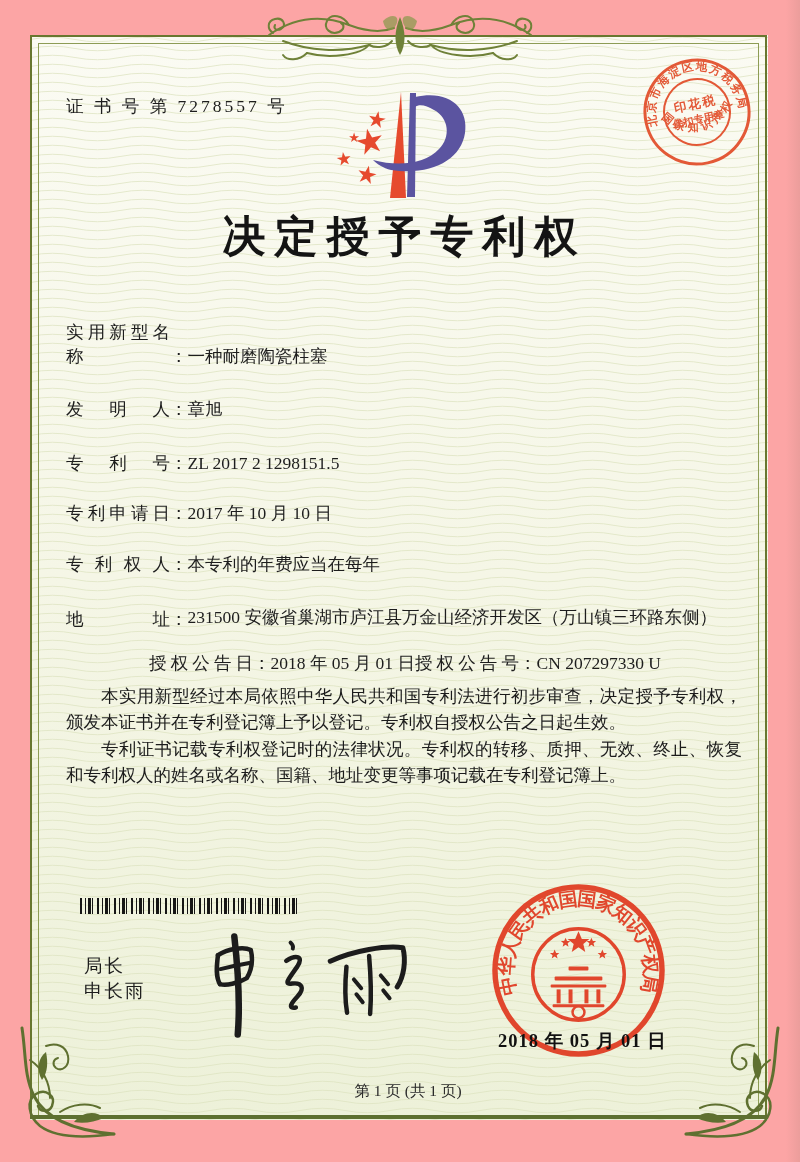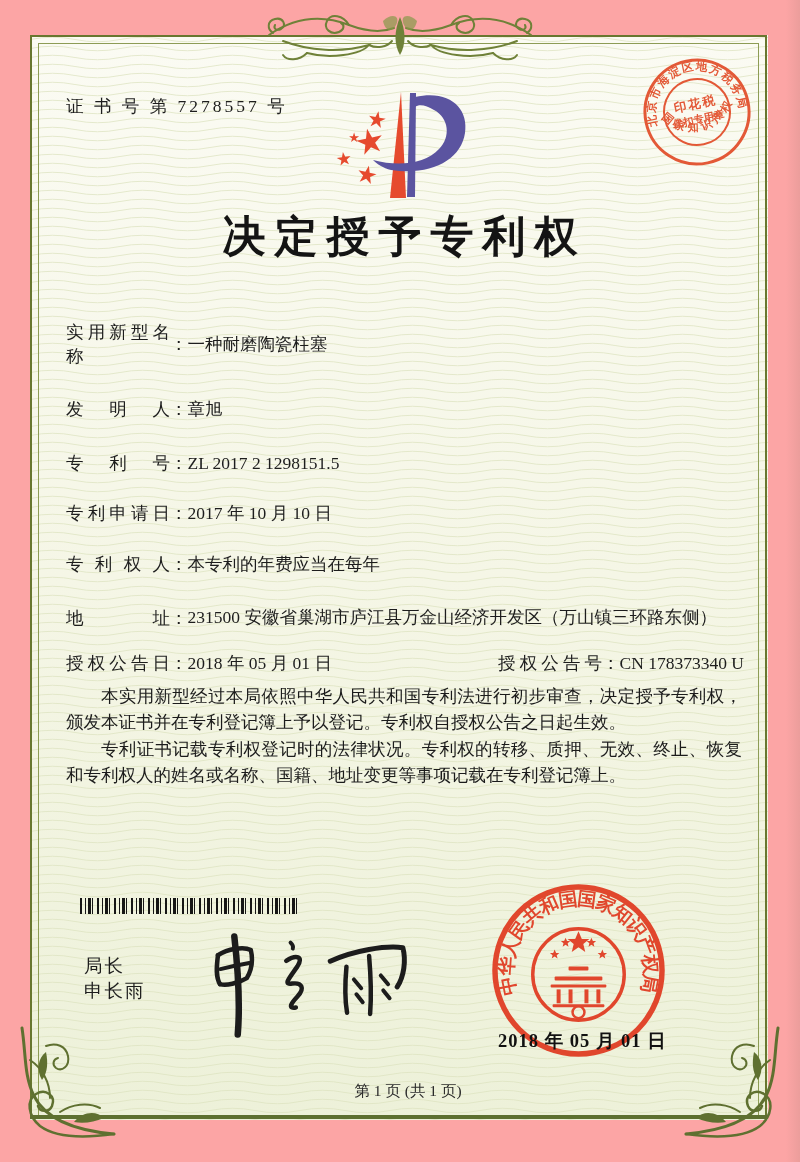--- a/index.html
+++ b/index.html
@@ -26,28 +26,28 @@
   .flourish{position:absolute;top:1024px;width:104px;height:120px;z-index:4;}
   .flourish.left{left:16px;}
   .flourish.right{left:680px;transform:scaleX(-1);}
   .cert-no{position:absolute;left:66px;top:94px;font-size:17.5px;letter-spacing:3px;}
   .logo{position:absolute;left:327px;top:80px;width:148px;height:124px;}
   .title{
     position:absolute;left:0;top:208px;width:100%;text-align:center;
     font-size:43px;font-weight:bold;letter-spacing:9px;text-indent:9px;color:#141414;
   }
   .fields{position:absolute;left:66px;top:320px;width:678px;font-size:17.5px;}
-  .frow{display:flex;align-items:center;line-height:24px;}
+  .frow{display:flex;align-items:flex-end;line-height:24px;}
   .flabel{display:inline-block;width:104px;text-align:justify;text-align-last:justify;flex:none;}
   .fcolon{flex:none;}
   .fvalue{}
   .addr-value{display:inline-block;width:530px;line-height:27px;}
   .mb-a{margin-bottom:29px}.mb-b{margin-bottom:30px}.mb-c{margin-bottom:26px}
   .mb-d{margin-bottom:27px}.mb-e{margin-bottom:28px}.mb-f{margin-bottom:20px}
-  .grant-row{display:flex;justify-content:space-between;}
+  .grant-row{display:flex;justify-content:center;}
   .grant-group{display:flex;align-items:flex-start;line-height:24px;}
   .paras{
     position:absolute;left:66px;top:684px;width:676px;
     font-size:17.5px;line-height:25.5px;text-align:justify;color:#1b1b1b;
   }
   .paras p{margin:0 0 2px 0;text-indent:2em;}
   .barcode{
     position:absolute;left:80px;top:898px;width:218px;height:16px;
     background-image:repeating-linear-gradient(90deg,
       #161616 0 2px,transparent 2px 5px,
@@ -175,21 +175,21 @@
     </div>
     <div class="grant-row">
       <span class="grant-group">
         <span class="flabel">授权公告日</span>
           <span class="fcolon">：</span>
         <span class="fvalue">2018 年 05 月 01 日</span>
       </span>
       <span class="grant-group">
         <span class="flabel">授权公告号</span>
           <span class="fcolon">：</span>
-        <span class="fvalue">CN 178373340 U</span>
+        <span class="fvalue">CN 207297330 U</span>
       </span>
     </div>
   </div>
 
   <div class="paras">
     <p>本实用新型经过本局依照中华人民共和国专利法进行初步审查，决定授予专利权，颁发本证书并在专利登记簿上予以登记。专利权自授权公告之日起生效。</p>
     <p>专利证书记载专利权登记时的法律状况。专利权的转移、质押、无效、终止、恢复和专利权人的姓名或名称、国籍、地址变更等事项记载在专利登记簿上。</p>
   </div>
 
   <div class="barcode"></div>

